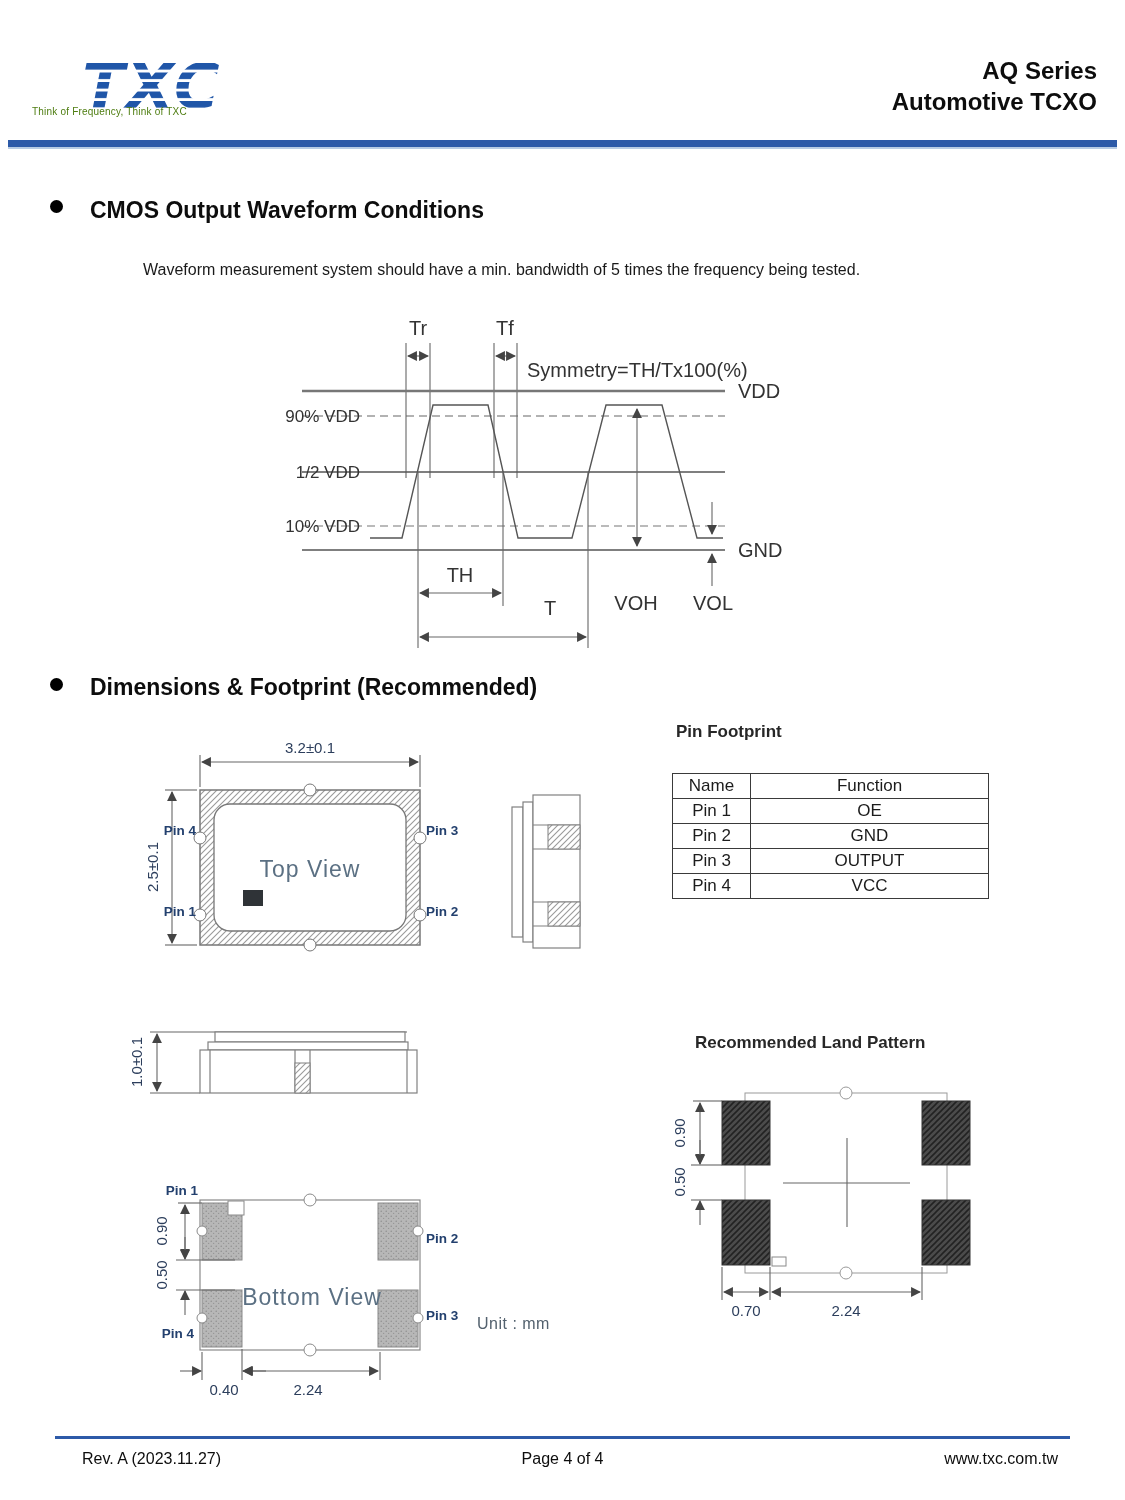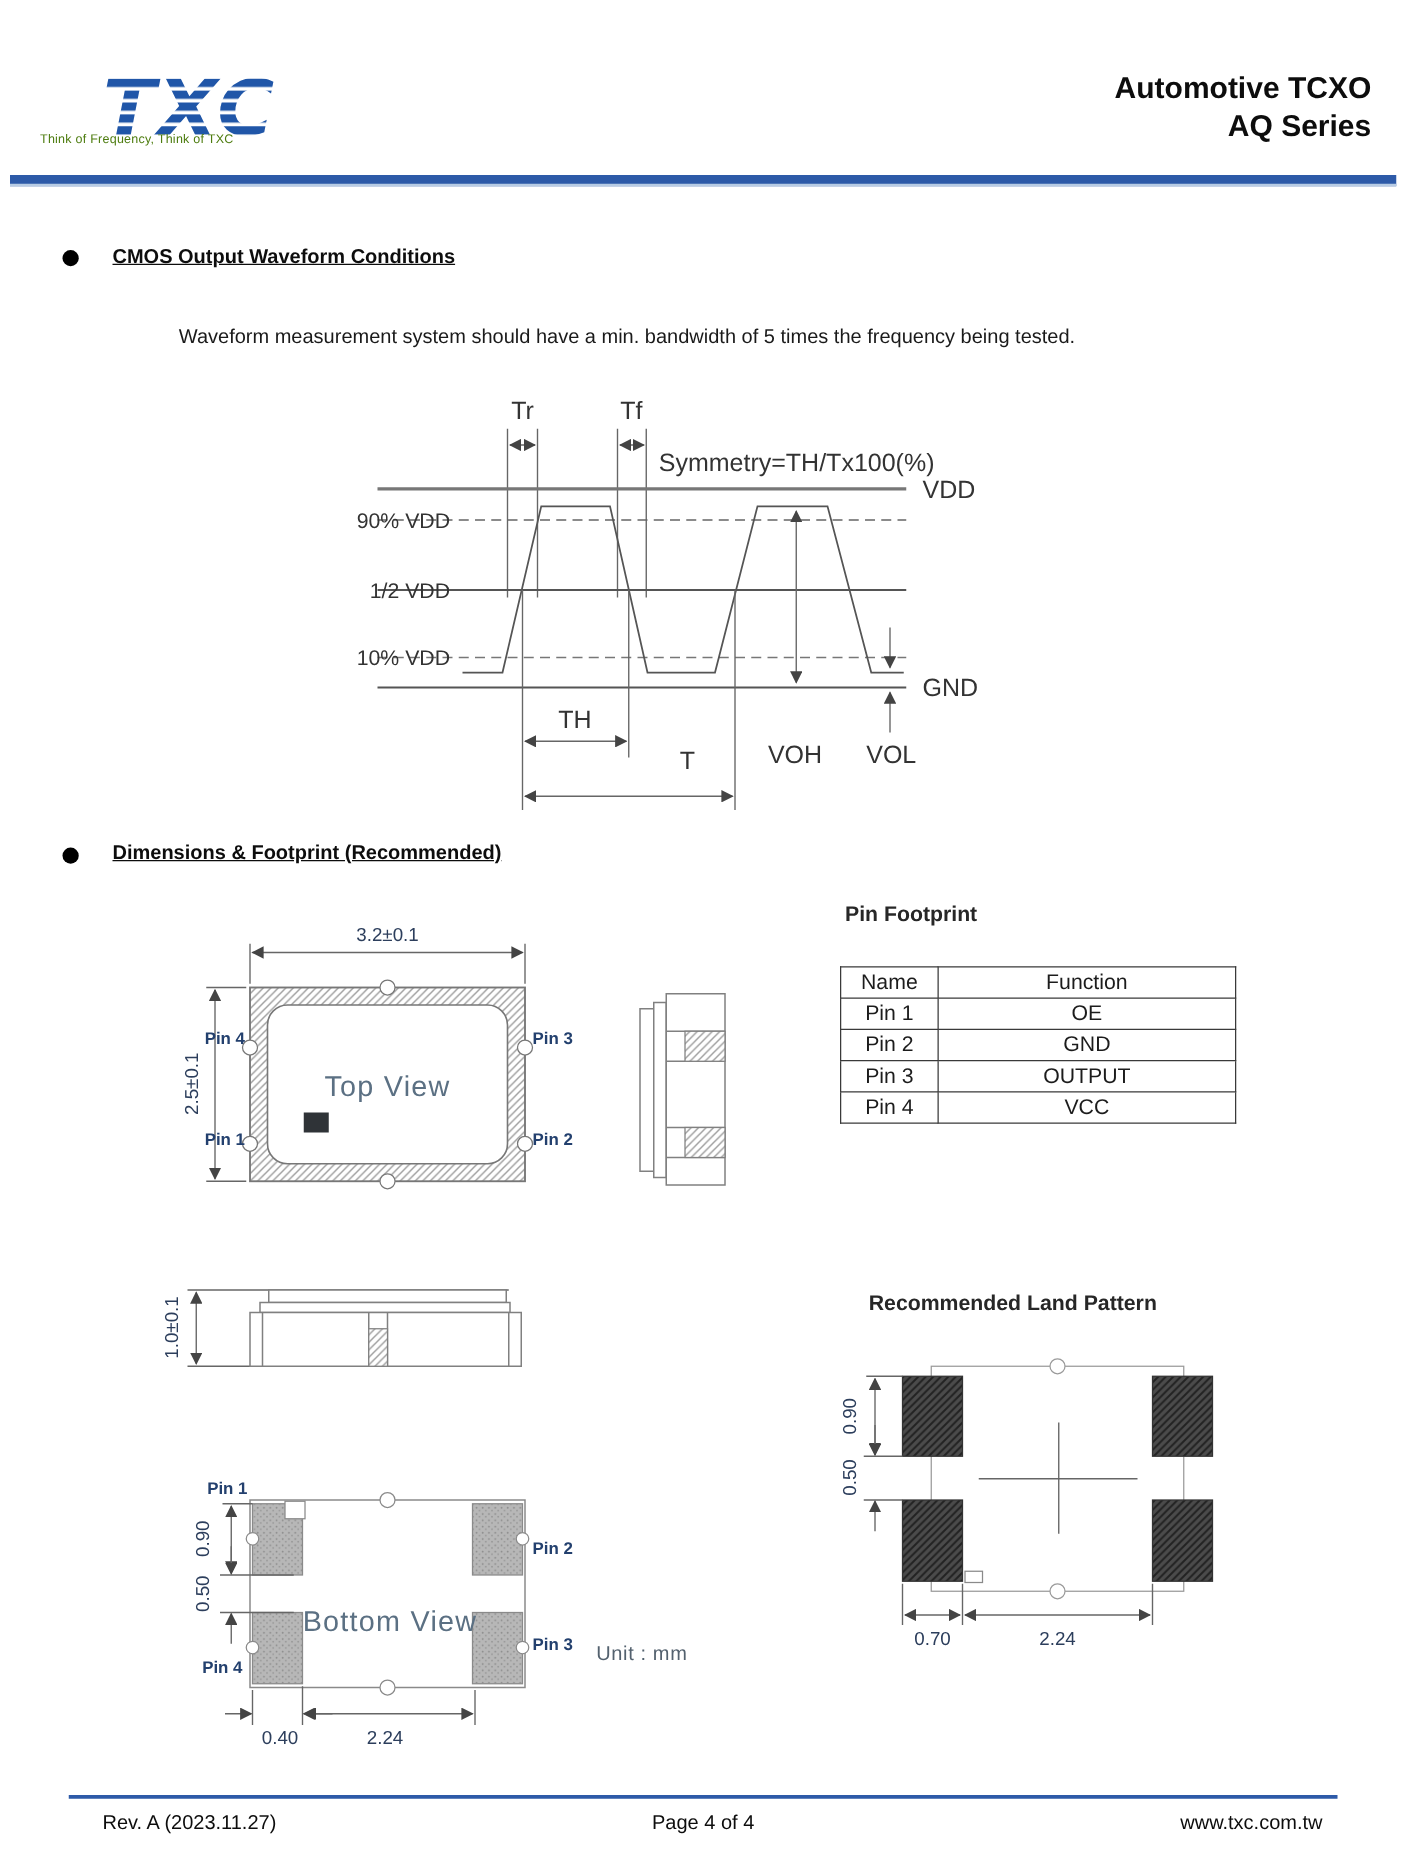--- a/index.html
+++ b/index.html
@@ -10,21 +10,21 @@
   }
   .abs { position:absolute; }
 
   
   .tagline { font-size:10px; color:#4d7c0f; letter-spacing:.2px; }
   .doc-title { text-align:right; font-weight:bold; font-size:24px; line-height:31px; color:#0d0d0d; }
   .head-rule { left:8px; right:8px; top:140px; height:7px; background:#2d5aa8; border-bottom:2px solid #b8cce4; }
 
   
   .bullet-dot { width:13px; height:13px; border-radius:50%; background:#000; }
-  .section-heading { font-size:16px; font-weight:bold; color:#0d0d0d;text-decoration:underline; }
+  .section-heading { font-size:23px; font-weight:bold; color:#0d0d0d; }
   .body-text { font-size:16px; color:#1a1a1a; }
 
   
   .sub-heading { font-size:17px; font-weight:bold; color:#272727; }
 
   
   table.pin-table { border-collapse:collapse; table-layout:fixed; }
   table.pin-table td, table.pin-table th {
     border:1.5px solid #3a3a3a; font-size:17px; font-weight:normal;
     text-align:center; vertical-align:middle; padding:0; height:24px; color:#1c1c1c;
@@ -76,22 +76,22 @@
 </svg>
 
 <div class="abs" style="left:72px; top:33px; width:210px; height:78px;margin-top:11px;">
   <svg width="210" height="78">
     <text x="10" y="64" font-family="DejaVu Sans, sans-serif" font-size="62" font-weight="bold" font-style="italic" fill="url(#logoStripes)" letter-spacing="2">TXC</text>
   </svg>
 </div>
 <div class="abs tagline" style="left:32px; top:106px;">Think of Frequency, Think of TXC</div>
 
 <div class="abs doc-title" style="right:28px; top:55px; width:400px;">
+  <div>AQ Series</div>
   <div>Automotive TCXO</div>
-  <div>AQ Series</div>
 </div>
 <div class="abs head-rule"></div>
 
 <div class="abs bullet-dot" style="left:50px; top:200px;"></div>
 <div class="abs section-heading" style="left:90px; top:197px;">CMOS Output Waveform Conditions</div>
 
 <div class="abs body-text" style="left:103px; top:261px; width:920px;margin-left:40px;">Waveform measurement system should have a min. bandwidth of 5 times the frequency being tested.</div>
 
 <svg class="abs" style="left:270px; top:310px;" width="540" height="350">
 

